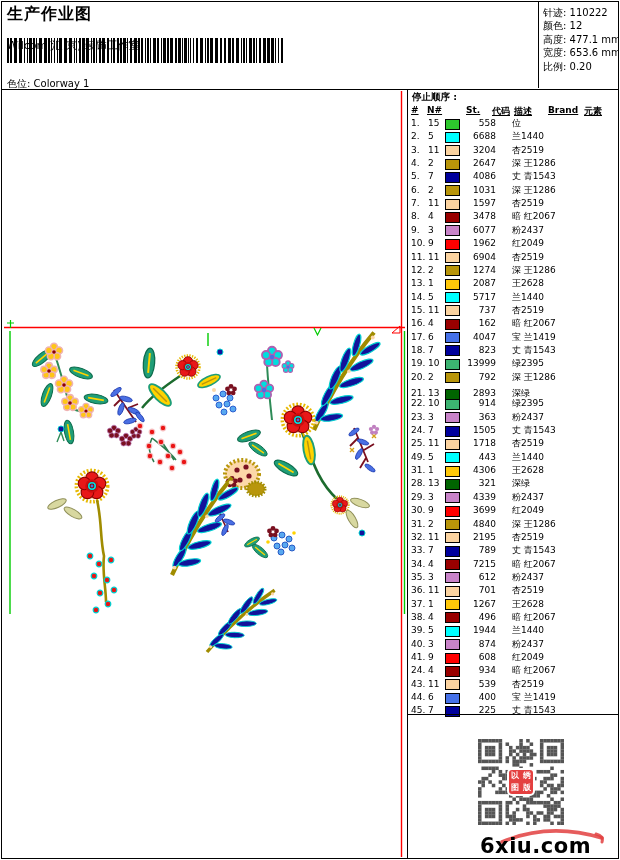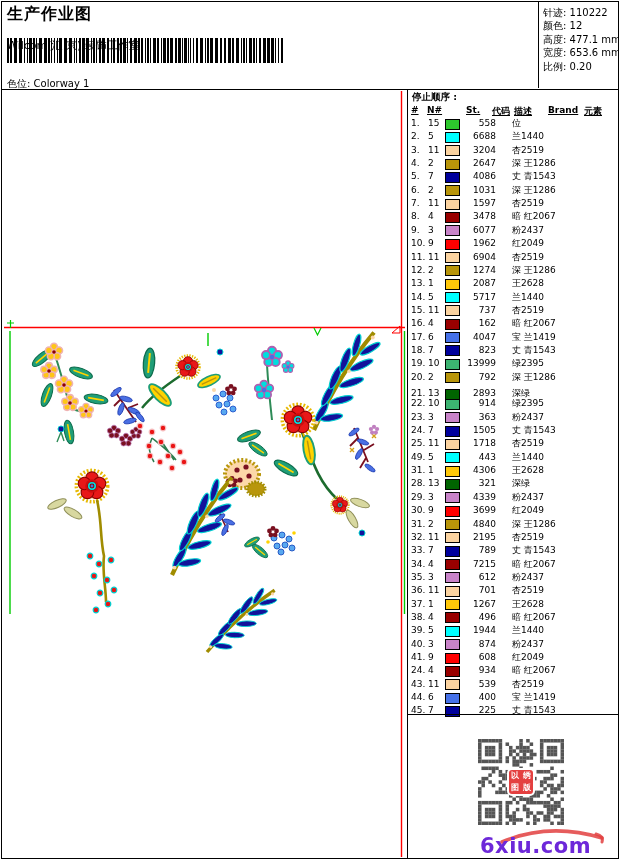--- a/index.html
+++ b/index.html
@@ -30,21 +30,21 @@
   .c-sw{left:37px;top:1.5px!important;width:13px;height:9px;border:1px solid #000;}
   .c-st{left:44px;width:44px;text-align:right;}
   .c-desc{left:104px;}
   .tbottom{position:absolute;left:0;top:624px;width:211px;border-top:1px solid #000;}
   
   .qr{position:absolute;left:70px;top:649px;width:86px;height:86px;}
   .qrlogo{position:absolute;left:101px;top:680px;width:24px;height:24px;background:#e44040;border-radius:3px;
           box-shadow:0 0 0 2px #fff;display:grid;grid-template-columns:12px 12px;grid-template-rows:12px 12px;
           color:#fff;font-size:8px;line-height:12px;text-align:center;font-weight:bold;}
   .site{position:absolute;left:66px;top:736px;width:140px;height:34px;}
-  .sitetext{position:absolute;left:6px;top:8px;font-size:21px;font-weight:bold;color:#6d28d9;letter-spacing:.5px;}
+  .sitetext{position:absolute;left:6px;top:8px;font-size:21px;font-weight:bold;color:#000000;letter-spacing:.5px;}
   .swoosh{position:absolute;left:0;top:0;width:140px;height:34px;}
 </style>
 </head>
 <body>
 
 <div class="page">
 
   <div class="hdr">
     <div class="title">生产作业图</div>
     <div class="company">Wilcom(汇 京) 装饰工作室</div>

